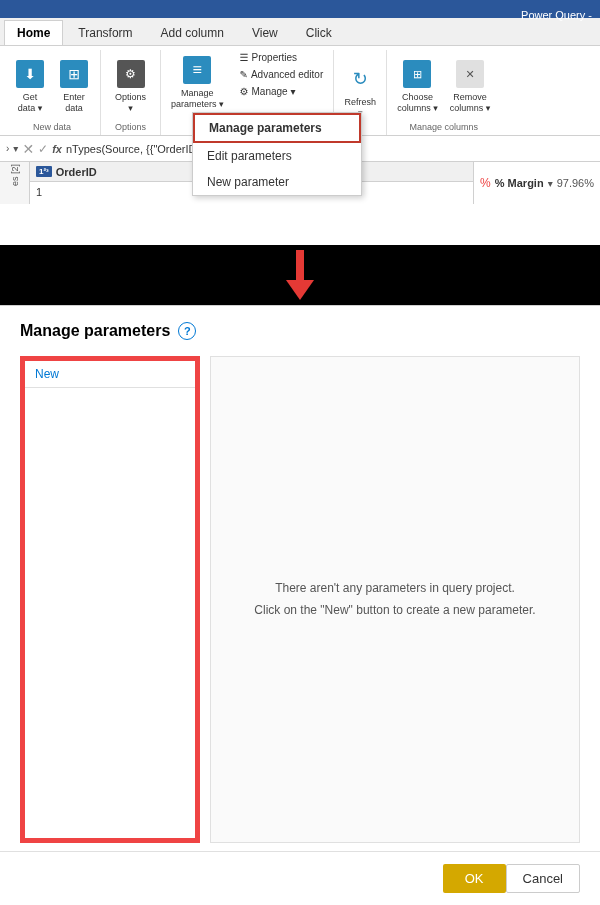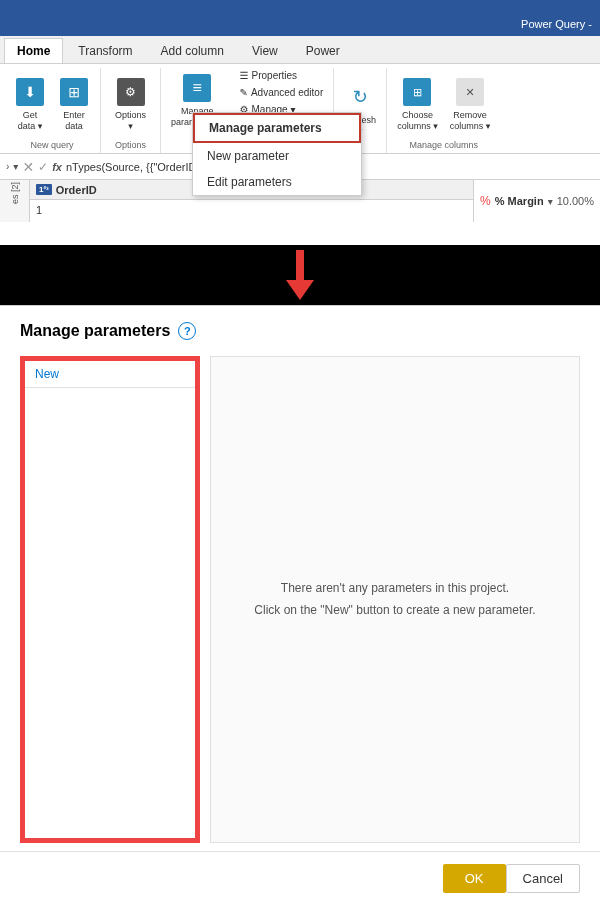--- a/index.html
+++ b/index.html
@@ -12,21 +12,21 @@
       background: #fff;
       position: relative;
       overflow: hidden;
     }
 
     
     .title-bar {
       background: #2b579a;
       color: #fff;
       font-size: 11px;
-      padding: 18px 8px;
+      padding: 9px 8px;
       text-align: right;
       height: 16px;
     }
 
     
     .tab-bar {
       background: #f0f0f0;
       border-bottom: 1px solid #d0d0d0;
       display: flex;
       align-items: flex-end;
@@ -432,41 +432,41 @@
 
   <div class="title-bar">
     <span>Power Query -</span>
   </div>
 
   <div class="tab-bar">
     <div class="tab-item active">Home</div>
     <div class="tab-item">Transform</div>
     <div class="tab-item">Add column</div>
     <div class="tab-item">View</div>
-    <div class="tab-item">Power</div>
+    <div class="tab-item">Click</div>
   </div>
 
   <div class="ribbon">
 
     <div class="ribbon-group">
       <div class="ribbon-buttons">
         <div class="ribbon-btn">
           <div class="btn-icon">
             <div class="icon-data">⬇</div>
           </div>
           <div class="btn-label">Get<br>data ▾</div>
         </div>
         <div class="ribbon-btn">
           <div class="btn-icon">
             <div class="icon-table">⊞</div>
           </div>
           <div class="btn-label">Enter<br>data</div>
         </div>
       </div>
-      <div class="ribbon-group-label">New query</div>
+      <div class="ribbon-group-label">New data</div>
     </div>
 
     <div class="ribbon-group">
       <div class="ribbon-buttons">
         <div class="ribbon-btn">
           <div class="btn-icon">
             <div class="icon-options">⚙</div>
           </div>
           <div class="btn-label">Options<br>▾</div>
         </div>
@@ -527,22 +527,22 @@
           <div class="btn-label">Remove<br>columns ▾</div>
         </div>
       </div>
       <div class="ribbon-group-label">Manage columns</div>
     </div>
 
   </div>
 
   <div class="dropdown-menu">
     <div class="dropdown-item highlighted">Manage parameters</div>
+    <div class="dropdown-item">Edit parameters</div>
     <div class="dropdown-item">New parameter</div>
-    <div class="dropdown-item">Edit parameters</div>
   </div>
 
   <div class="formula-bar">
     <span class="formula-bar-chevron">›</span>
     <span class="formula-bar-chevron">▾</span>
     <span class="formula-bar-x">✕</span>
     <span class="formula-bar-check">✓</span>
     <span class="formula-bar-fx">fx</span>
     <span class="formula-bar-content">nTypes(Source, {{"OrderID", Int64.Typ</span>
   </div>
@@ -558,21 +558,21 @@
       </div>
       <div class="grid-data-row">
         <span>1</span>
       </div>
     </div>
 
     <div class="grid-margin-area" style="border-left:1px solid #d0d0d0; min-width:110px;">
       <span class="margin-percent">%</span>
       <span class="margin-label">% Margin</span>
       <span class="margin-dropdown">▾</span>
-      <span class="margin-value">10.00%</span>
+      <span class="margin-value">97.96%</span>
     </div>
   </div>
 
 </div>
 
 <div class="arrow-section">
   <div class="red-arrow">
     <div class="arrow-shaft"></div>
     <div class="arrow-head"></div>
   </div>
@@ -587,21 +587,21 @@
 
   <div class="dialog-body">
 
     <div class="param-list-panel">
       <div class="param-list-new">New</div>
       <div class="param-list-content"></div>
     </div>
 
     <div class="param-detail-panel">
       <div class="empty-message">
-        <div>There aren't any parameters in this project.</div>
+        <div>There aren't any parameters in query project.</div>
         <div>Click on the "New" button to create a new parameter.</div>
       </div>
     </div>
   </div>
 
   <div class="dialog-footer">
     <button class="btn-ok">OK</button>
     <button class="btn-cancel">Cancel</button>
   </div>
 

